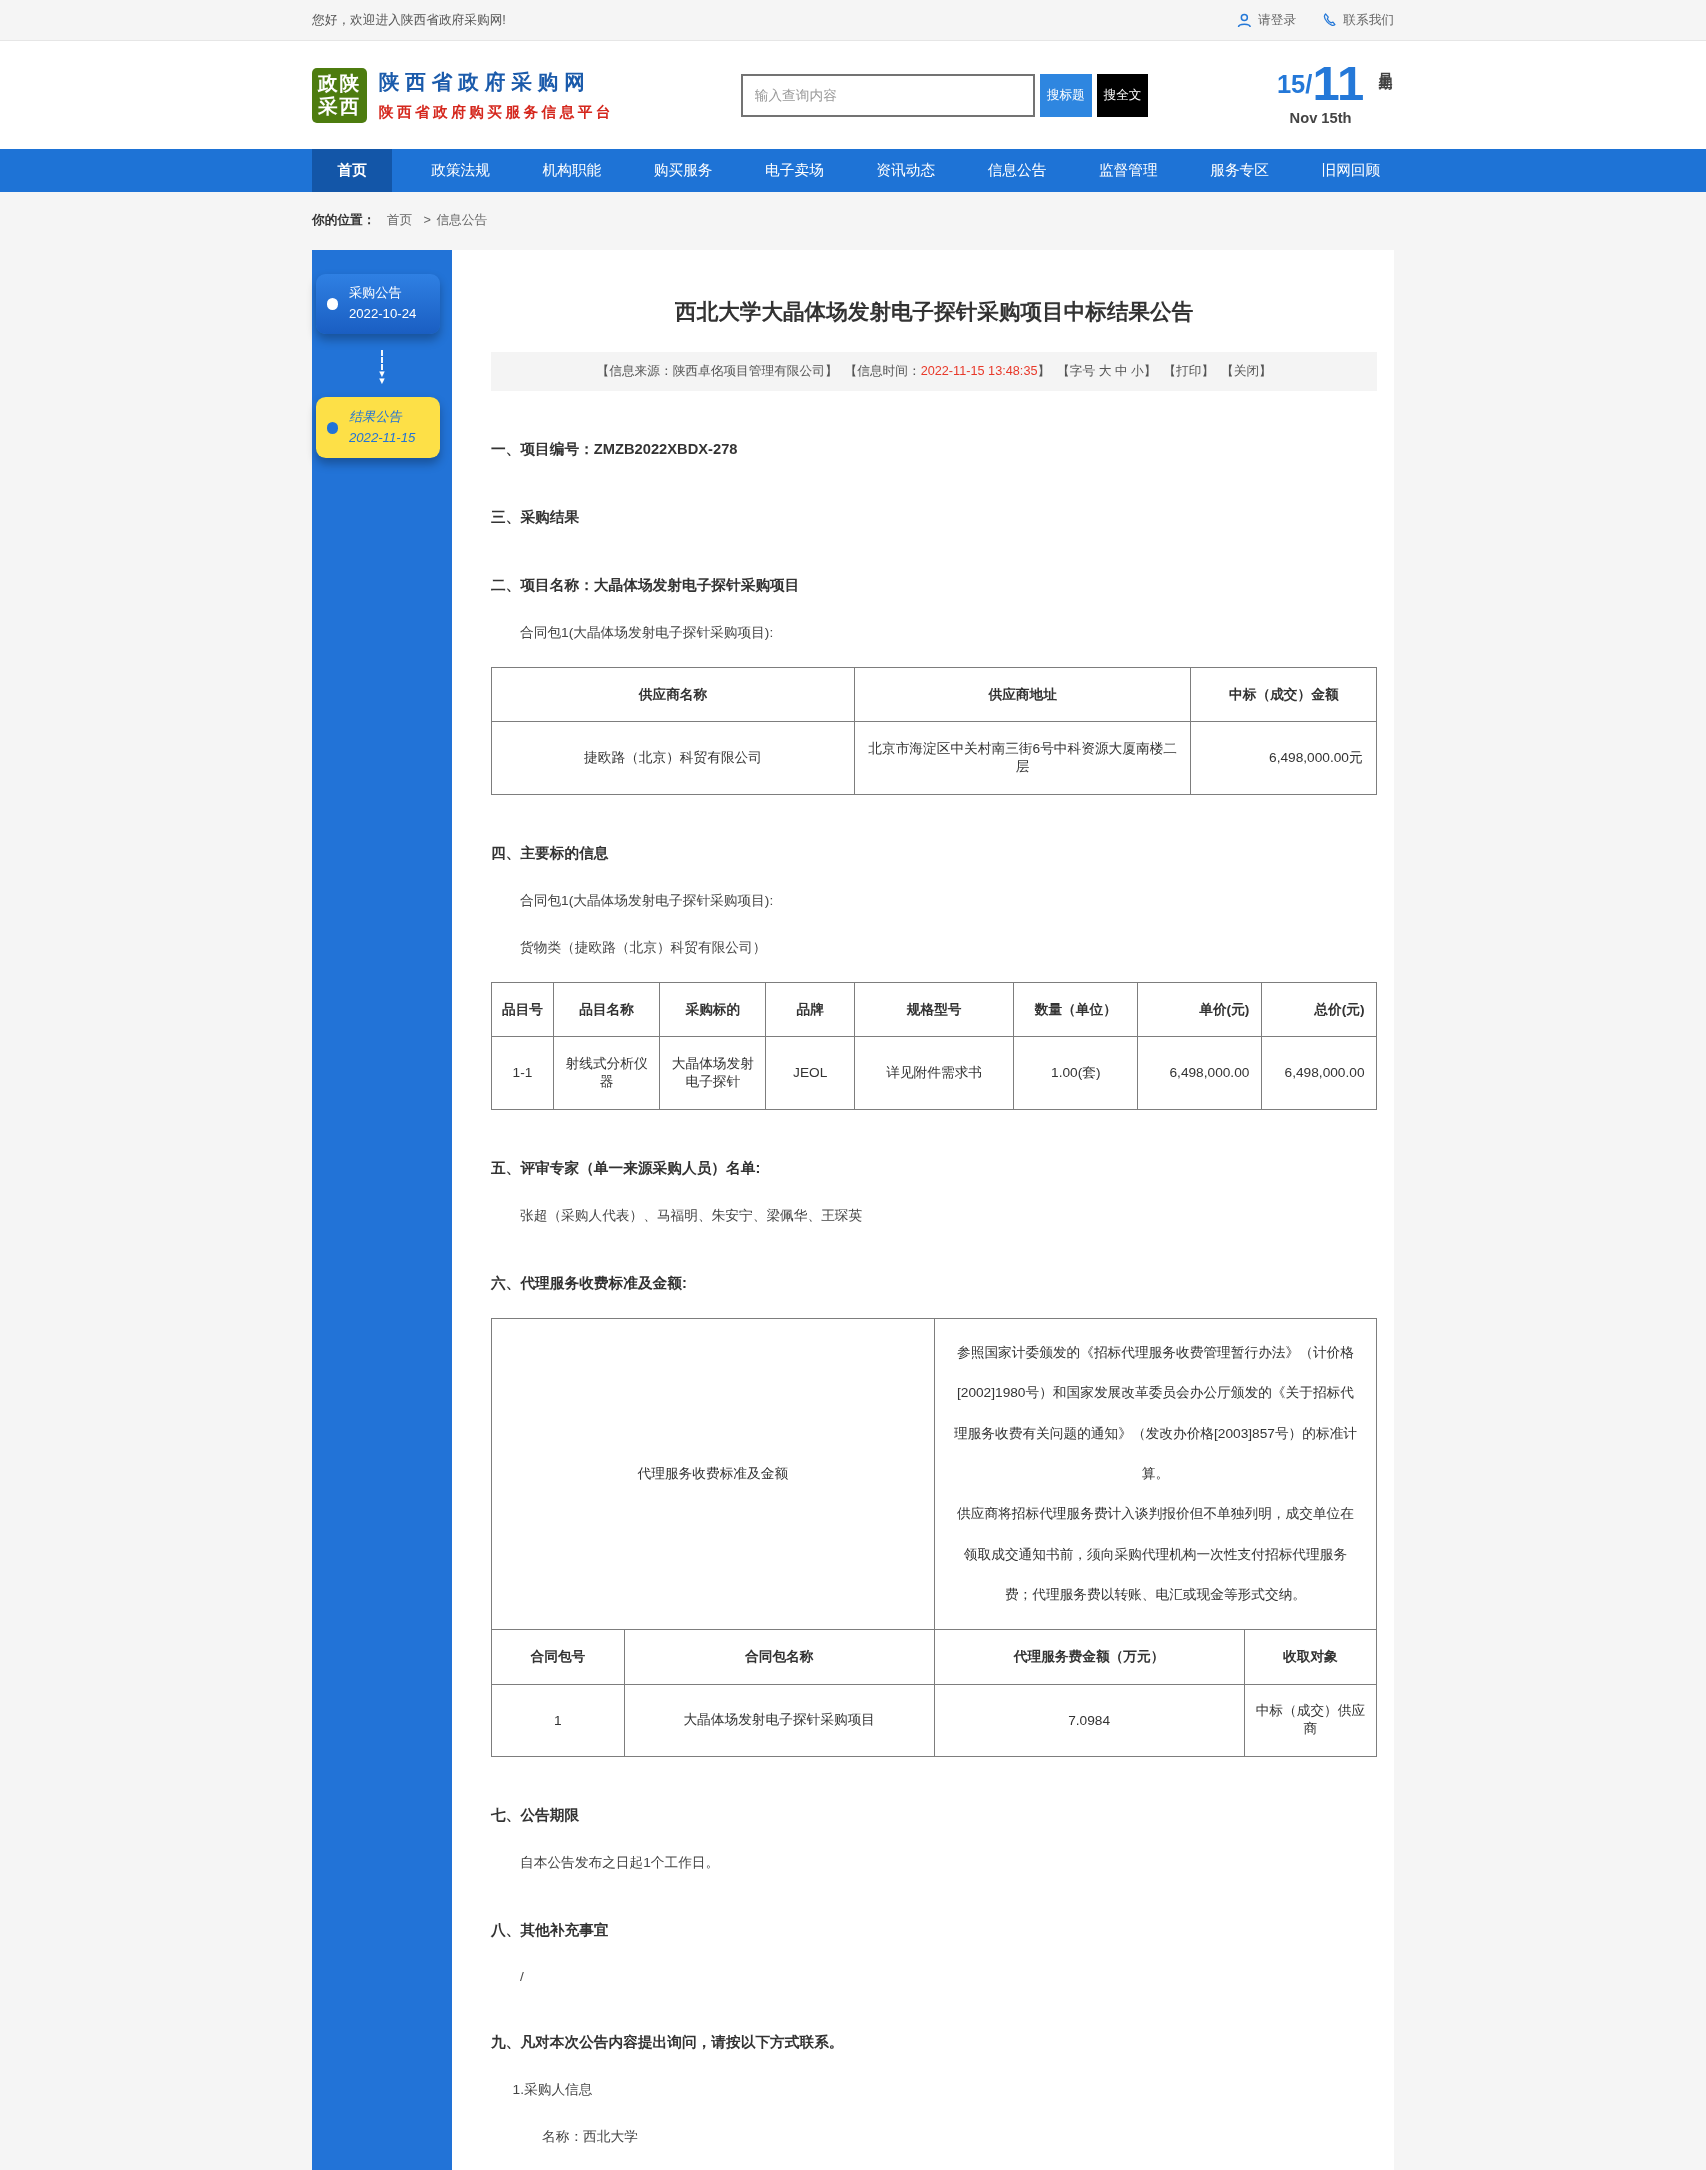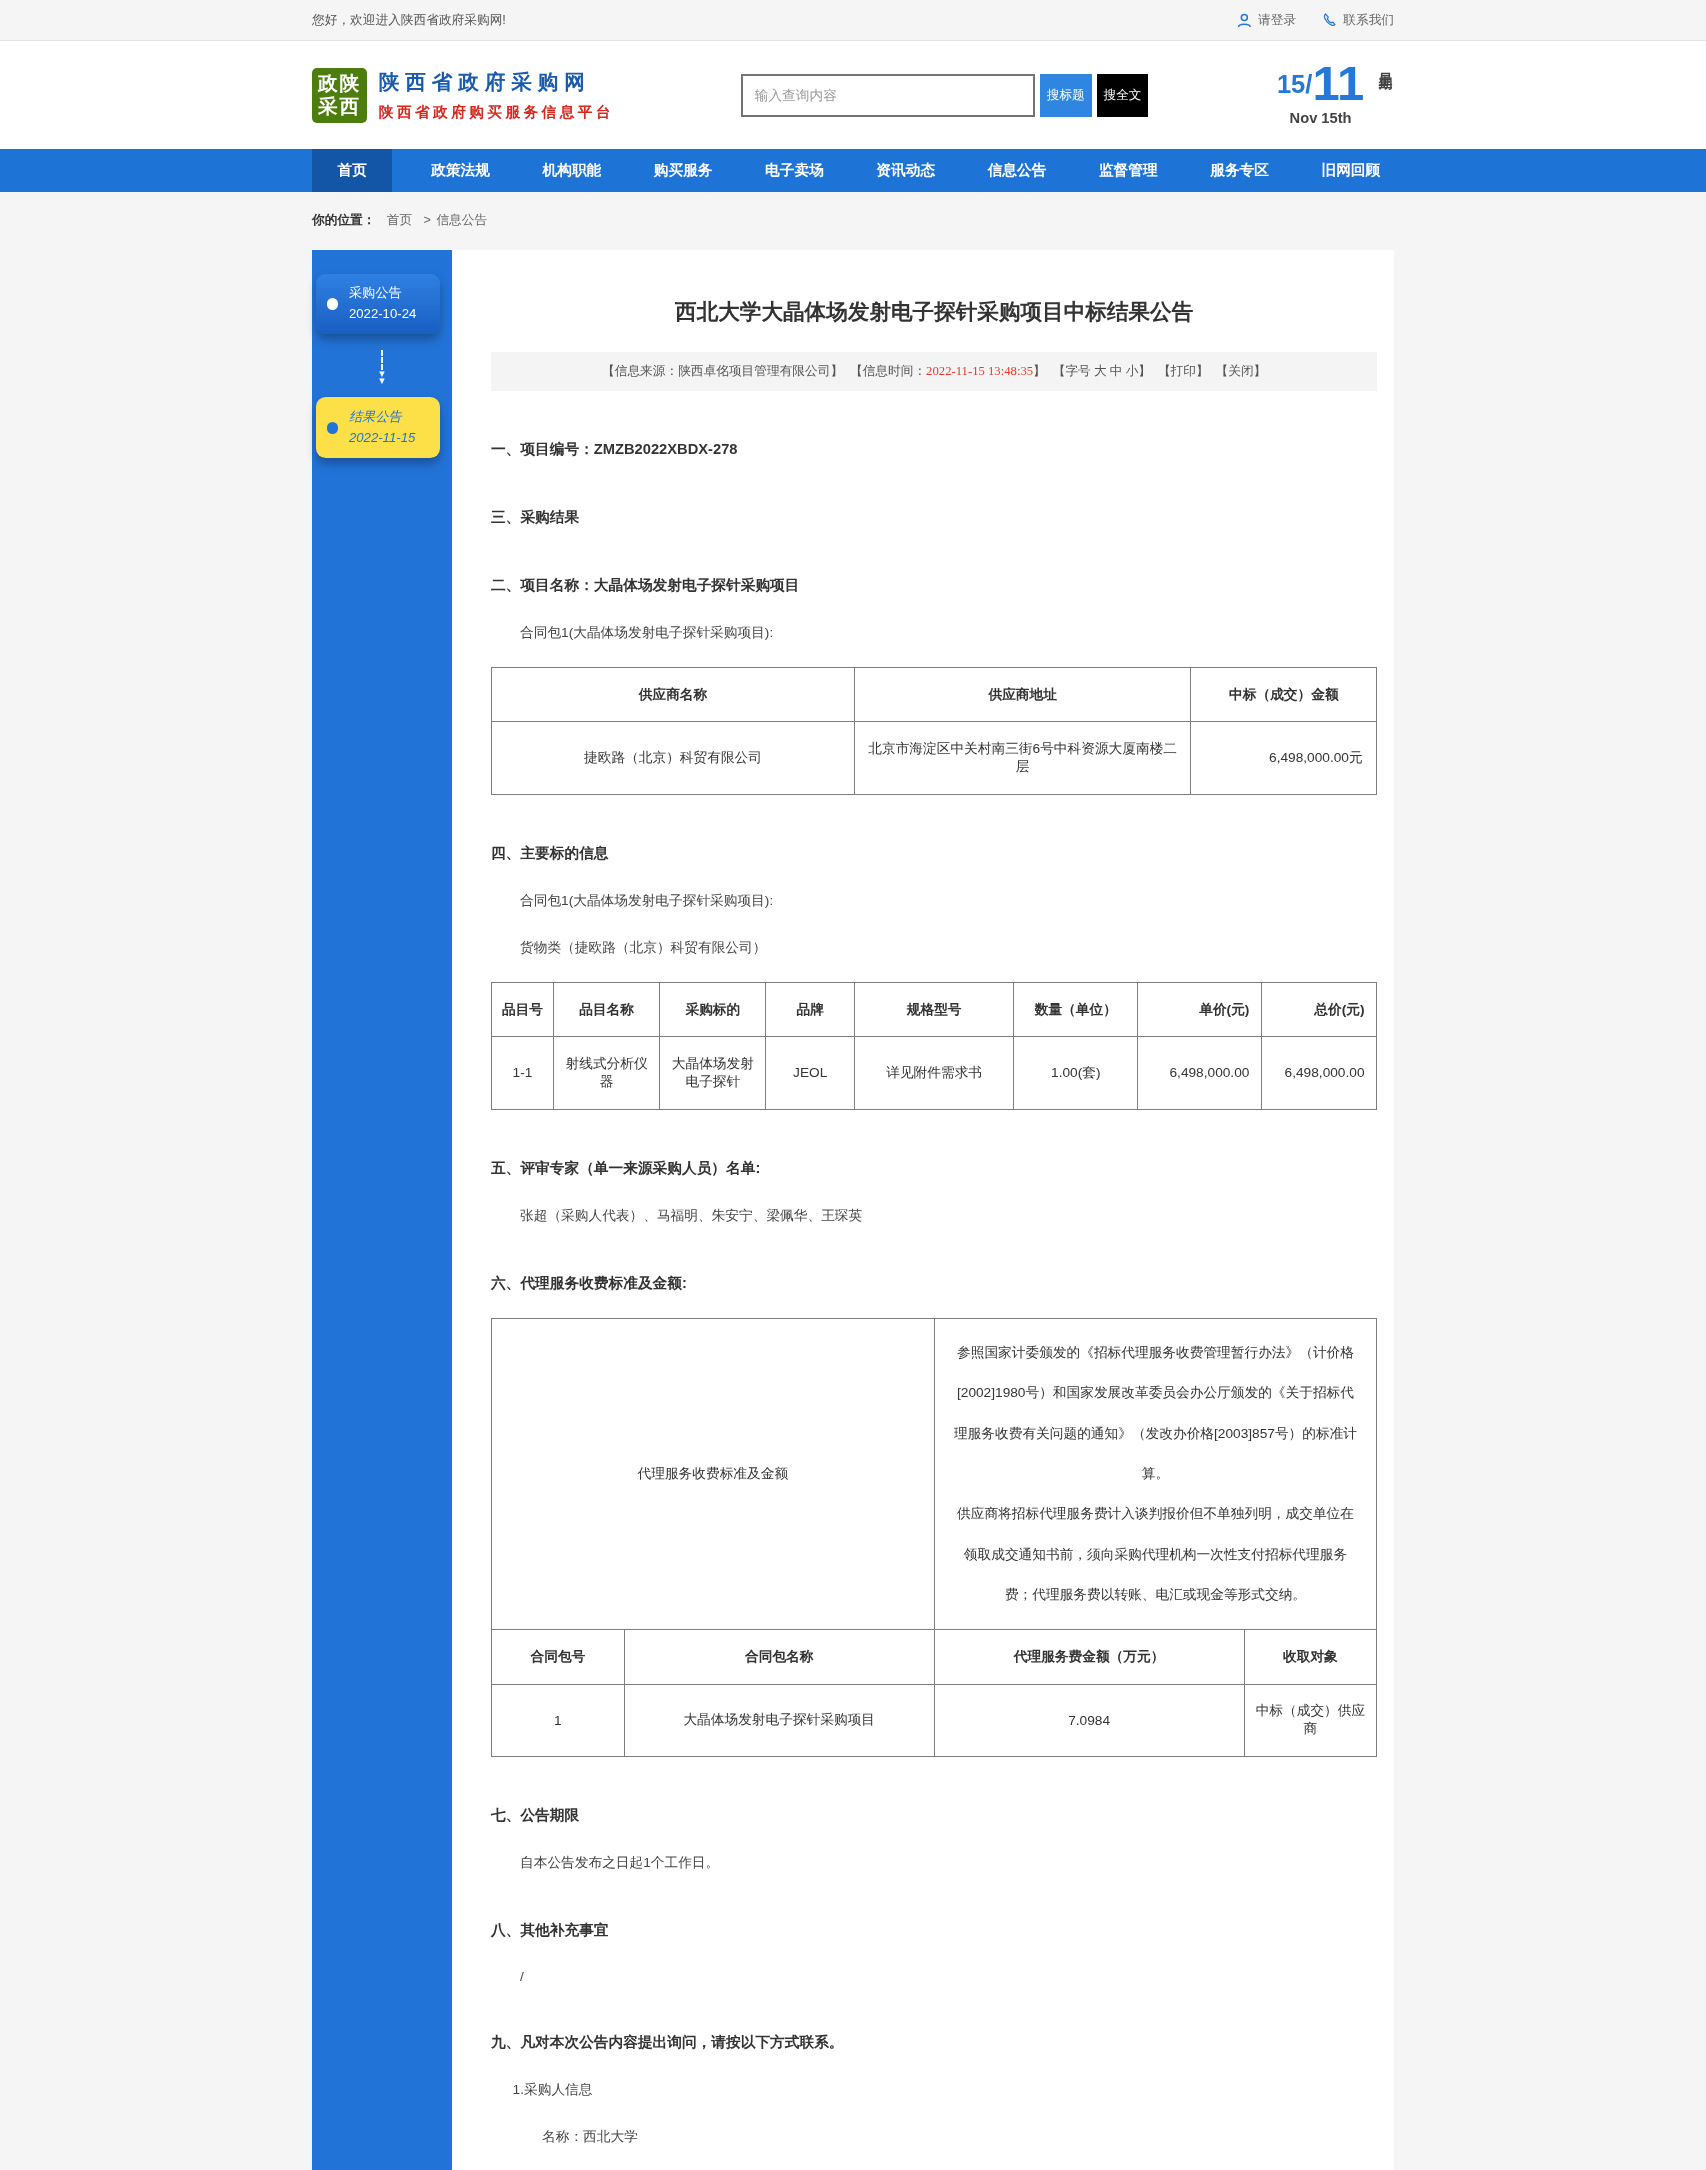--- a/index.html
+++ b/index.html
@@ -34,21 +34,21 @@
   .date-widget { margin-left:auto; display:flex; align-items:flex-start; }
   .date-nums { display:flex; align-items:flex-end; }
   .date-day { font-size:25.5px; font-weight:bold; color:#2478d8; padding-bottom:5.9px; }
   .date-month { font-size:49px; font-weight:bold; color:#2478d8; line-height:0.9; }
   .date-week { writing-mode:vertical-rl; text-orientation:upright; font-size:13.7px; font-weight:bold; color:#444; margin-left:11.8px; letter-spacing:3.9px; height:69px; }
   .date-en { font-size:14.7px; font-weight:bold; color:#444; text-align:center; margin-top:5.9px; }
 
   
   .nav { background:#1e73d6; height:43px; }
   .nav .container { height:100%; display:flex; align-items:stretch; justify-content:space-between; }
-  .nav-item { display:flex; align-items:center; padding:0 13.7px; color:#fff; font-size:14.7px; cursor:pointer;font-weight:bold; }
+  .nav-item { display:flex; align-items:center; padding:0 13.7px; color:#fff; font-size:14.7px; cursor:pointer; }
   .nav-item.active { background:#1356a8; font-weight:bold; padding:0 25.5px; }
 
   
   .main-wrap { background:#f5f5f5; padding-bottom:25.5px; }
   .breadcrumb { padding:19.6px 0 21.6px; font-size:12.7px; color:#666; }
   .breadcrumb .bc-prefix { font-weight:bold; color:#333; margin-right:7.8px; }
   .breadcrumb .bc-link { color:#666; cursor:pointer; }
   .breadcrumb .bc-sep { margin:0 2px 0 7.8px; }
 
   .content-box { display:flex; align-items:stretch; }
@@ -58,21 +58,21 @@
   .tab-blue { background:linear-gradient(180deg,#2f80e3,#1a5ec2); color:#fff; box-shadow:0 5.9px 9.8px rgba(0,0,0,.28); }
   .tab-blue .dot { background:#fff; }
   .tab-white { background:#fde047; color:#2273d7; box-shadow:0 5.9px 9.8px rgba(0,0,0,.28);font-style:italic; }
   .tab-white .dot { background:#2273d7; }
   .side-arrow { display:flex; flex-direction:column; align-items:center; margin:15.7px 0 13.7px; }
   .side-arrow .dash { height:19.6px; border-left:2px dashed rgba(255,255,255,.95); }
   .side-arrow .tip { color:#fff; font-size:10.8px; line-height:6.9px; }
 
   .content { flex:1; background:#fff; padding:25.5px 16.7px 78px 39px; }
   .article-title { text-align:center; font-size:21.6px; font-weight:bold; color:#333; margin-top:21.6px; }
-  .meta-bar { margin-top:25.5px; background:#f4f4f4; height:39px; display:flex; align-items:center; justify-content:center; font-size:12.7px; color:#555; gap:6.9px;font-family:Liberation Serif, serif; }
+  .meta-bar { margin-top:25.5px; background:#f4f4f4; height:39px; display:flex; align-items:center; justify-content:center; font-size:12.7px; color:#555; gap:6.9px; }
   .meta-bar .red { color:#e8392a; }
   .meta-bar .clickable { cursor:pointer; }
 
   .sec-heading { margin-top:49px; font-size:14.7px; font-weight:bold; color:#333; }
   .sec-para { margin-top:29px; font-size:13.7px; color:#444; padding-left:29px; }
   .sec-para-deep { margin-top:29px; font-size:13.7px; color:#444; padding-left:51px; }
   .num-group-title { margin-top:29px; font-size:13.7px; color:#444; padding-left:21.6px; }
 
   table { border-collapse:collapse; width:100%; margin-top:25.5px; font-size:13.7px; color:#333; }
   th,td { border:1px solid #7d7d7d; text-align:center; padding:17.6px 7.8px; }

